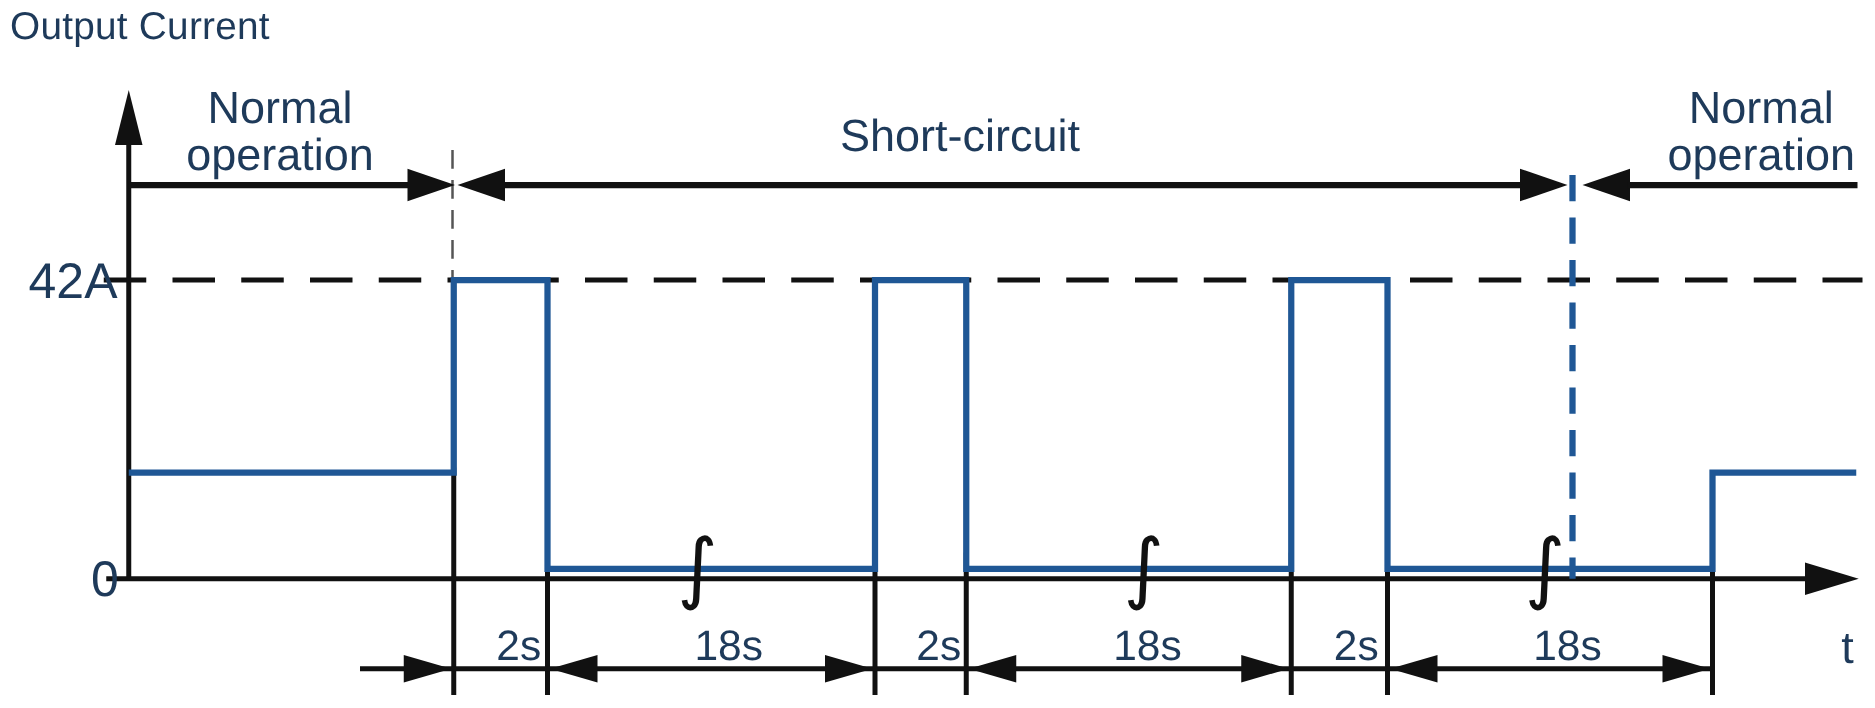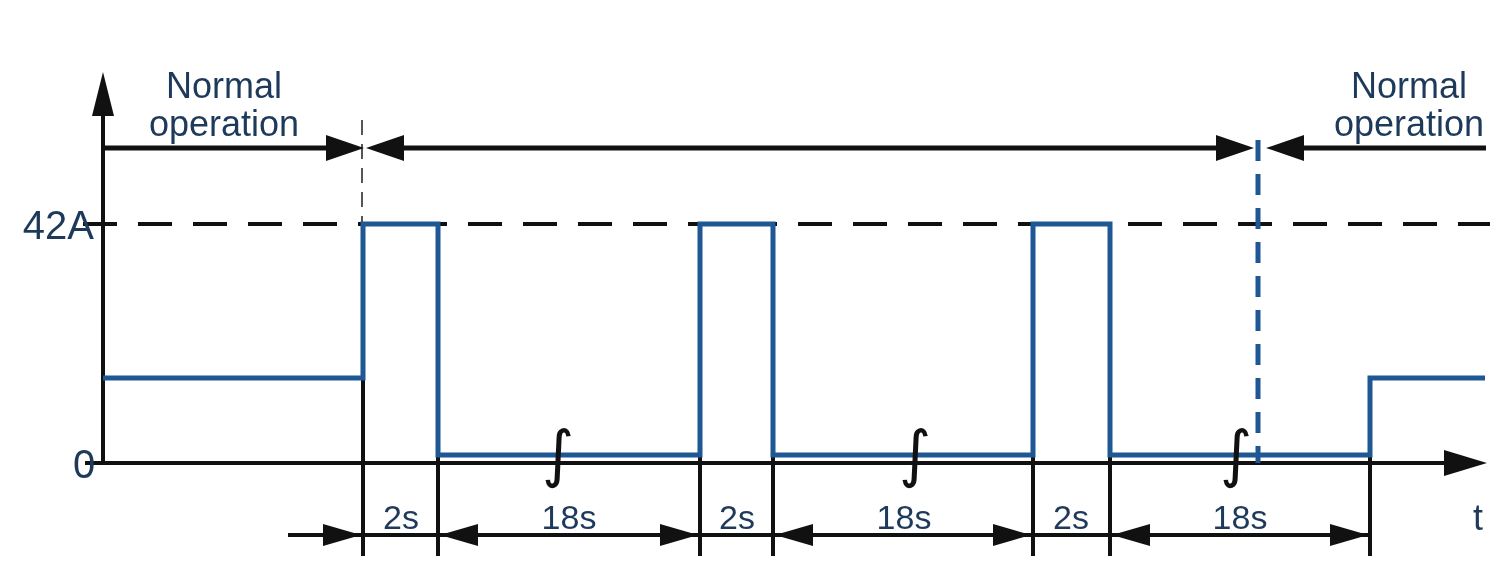--- a/index.html
+++ b/index.html
@@ -11,21 +11,21 @@
     font-family: "Liberation Sans", sans-serif;
     color: var(--text, #1e3a5a);
     overflow: hidden;
   }
   .stage svg { position: absolute; left: 0; top: 0; }
   .label { position: absolute; white-space: nowrap; }
   .ctr { transform: translateX(-50%); text-align: center; }
   .title { font-size: 31px; letter-spacing: 0.2px; }
   .region { font-size: 36px; line-height: 38px; }
   .ytick { font-size: 40px; padding-left: 16px; }
-  .tlabel { font-size: 34px; }
+  .tlabel { font-size: 34px; margin-left: 14px; }
   .xlabel { font-size: 36px; }
   .squig { font-size: 62px; color: var(--line, #111); font-family: "DejaVu Sans", sans-serif; line-height: 80px; }
   
   line, polyline { fill: none; }
   .ln  { stroke: var(--line, #111); stroke-width: 4; }
   .ln5 { stroke: var(--line, #111); stroke-width: 5; }
   .arrow { fill: var(--line, #111); stroke: none; }
   .limit { stroke: var(--line, #111); stroke-width: 4; stroke-dasharray: 34 21; }
   .guide { stroke: var(--guide, #555); stroke-width: 2; stroke-dasharray: 15 9; }
   .wave { stroke: var(--waveform, #1f5795); stroke-width: 5; fill: none; }
@@ -72,26 +72,28 @@
     <polygon class="arrow" points="440,535 478,524 478,546"></polygon>
     <polygon class="arrow" points="698,535 660,524 660,546"></polygon>
     <polygon class="arrow" points="775,535 813,524 813,546"></polygon>
     <polygon class="arrow" points="1031,535 993,524 993,546"></polygon>
     <polygon class="arrow" points="1112,535 1150,524 1150,546"></polygon>
     <polygon class="arrow" points="1368,535 1330,524 1330,546"></polygon>
 
     <polyline class="wave" points="103,378 363,378 363,224 438,224 438,455 700,455 700,224 773,224 773,455 1033,455 1033,224 1110,224 1110,455 1370,455 1370,378 1485,378"></polyline>
   </svg>
 
+  <div class="label title" style="left:8px; top:3px;">Output Current</div>
 
   <div class="label region ctr" style="left:224px; top:67px;">
     <div>Normal</div>
     <div>operation</div>
   </div>
 
+  <div class="label region ctr" style="left:768px; top:90px;">Short-circuit</div>
 
   <div class="label region ctr" style="left:1409px; top:67px;">
     <div>Normal</div>
     <div>operation</div>
   </div>
 
   <div class="label ytick" style="left:0; width:78px; top:203px; text-align:right;">42A</div>
   <div class="label ytick" style="left:48px; width:40px; top:442px; text-align:center;">0</div>
 
   <div class="label tlabel ctr" style="left:401px; top:498px;">2s</div>

